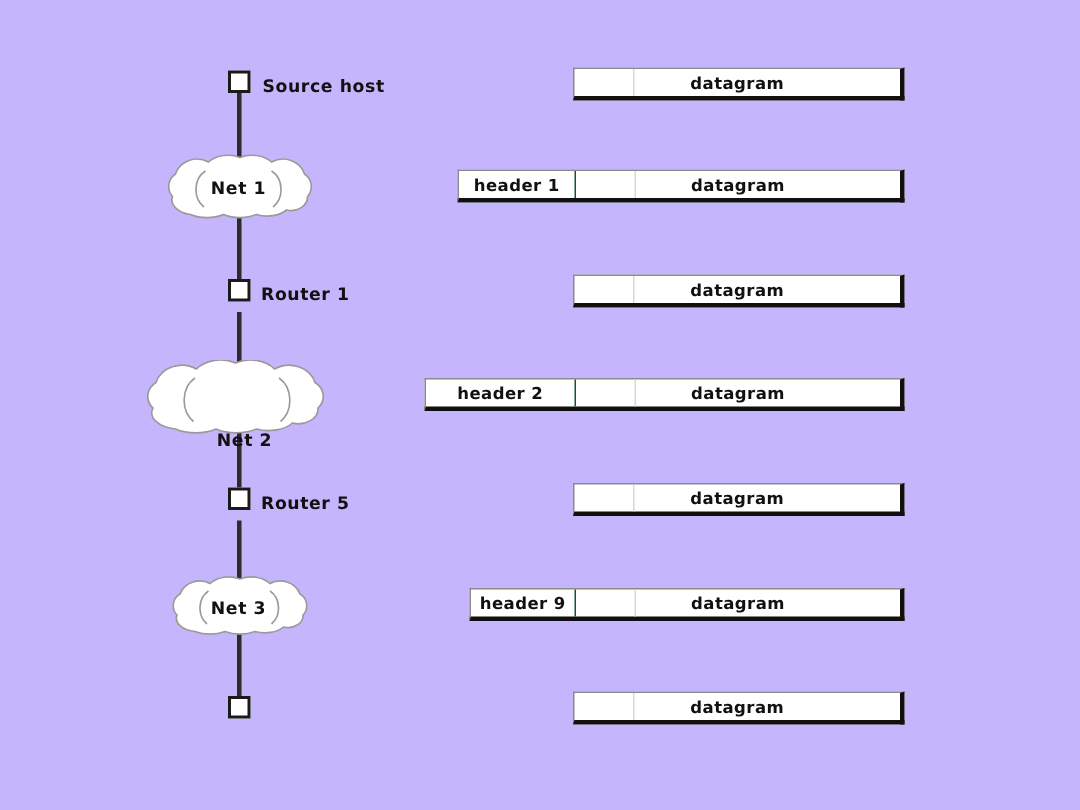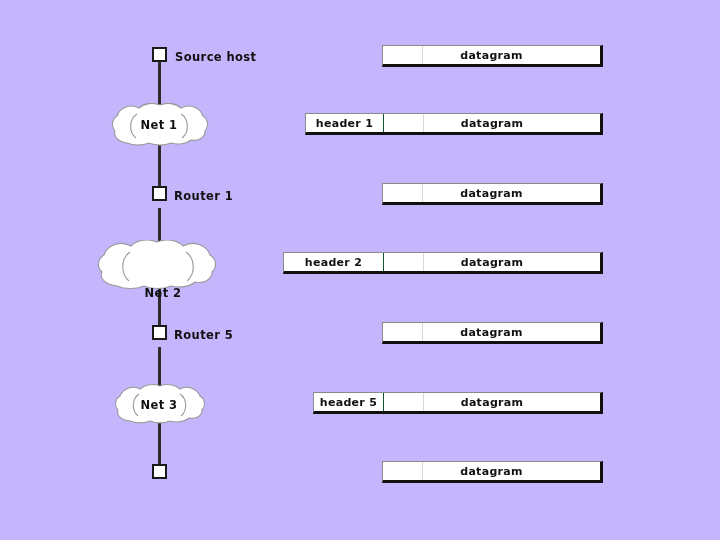--- a/index.html
+++ b/index.html
@@ -199,21 +199,21 @@
   <div class="pkt" style="left:283px; top:252px; width:320px;">
     <div class="pkt-seg header" style="width:100px;">header 2</div>
     <div class="pkt-seg payload">datagram<span class="tick"></span></div>
   </div>
 
   <div class="pkt" style="left:382px; top:322px; width:221px;">
     <div class="pkt-seg payload">datagram<span class="tick"></span></div>
   </div>
 
   <div class="pkt" style="left:313px; top:392px; width:290px;">
-    <div class="pkt-seg header" style="width:70px;">header 5</div>
+    <div class="pkt-seg header" style="width:70px;">header 9</div>
     <div class="pkt-seg payload">datagram<span class="tick"></span></div>
   </div>
 
   <div class="pkt" style="left:382px; top:461px; width:221px;">
     <div class="pkt-seg payload">datagram<span class="tick"></span></div>
   </div>
 
 </div>
 
 </body></html>

